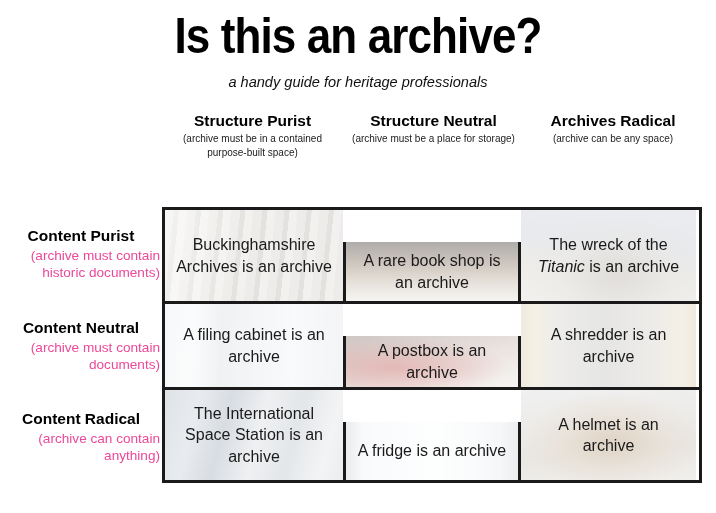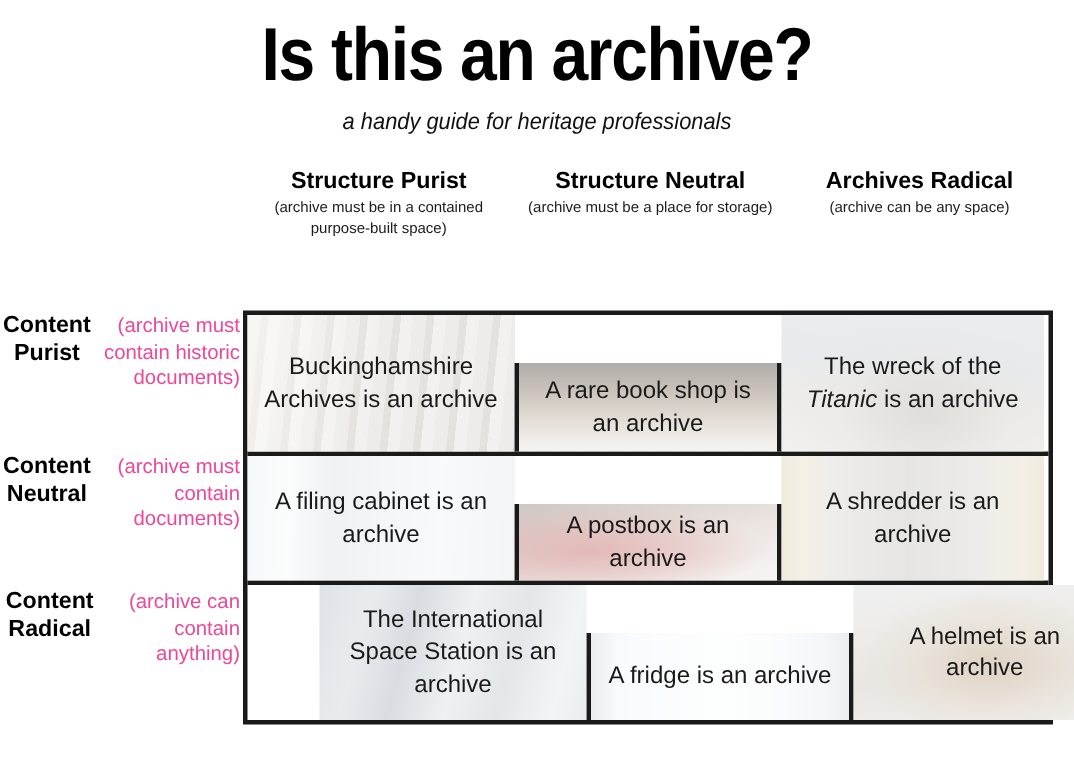--- a/index.html
+++ b/index.html
@@ -90,21 +90,21 @@
     box-sizing: border-box;
     background: #ffffff;
   }
   .trow {
     display: flex;
     height: 90px;
     box-sizing: border-box;
   }
   .trow.r1 { height: 91px; }
   .trow.r2 { height: 89px; border-top: 3px solid #1a1a1a; border-bottom: 3px solid #1a1a1a; }
-  .trow.r3 { height: 90px; padding-left: 48px; }
+  .trow.r3 { height: 90px; }
 
   .tcell {
     position: relative;
     box-sizing: border-box;
     display: flex;
     align-items: center;
     justify-content: center;
     overflow: hidden;
   }
   .tcell.k1 { width: 178px; flex: 0 0 178px; }
@@ -138,21 +138,21 @@
     position: absolute;
     left: 0;
     top: 207px;
     width: 162px;
   }
   .row-label {
     box-sizing: border-box;
     text-align: center;
     padding: 0 2px;
     display: flex;
-    flex-direction: row;
+    flex-direction: column;
     justify-content: center;
   }
   .row-label.l1 { height: 94px; }
   .row-label.l2 { height: 90px; }
   .row-label.l3 { height: 92px; }
   .row-label-title {
     font-weight: bold;
     font-size: 15.5px;
     color: #000;
     line-height: 1.25;

